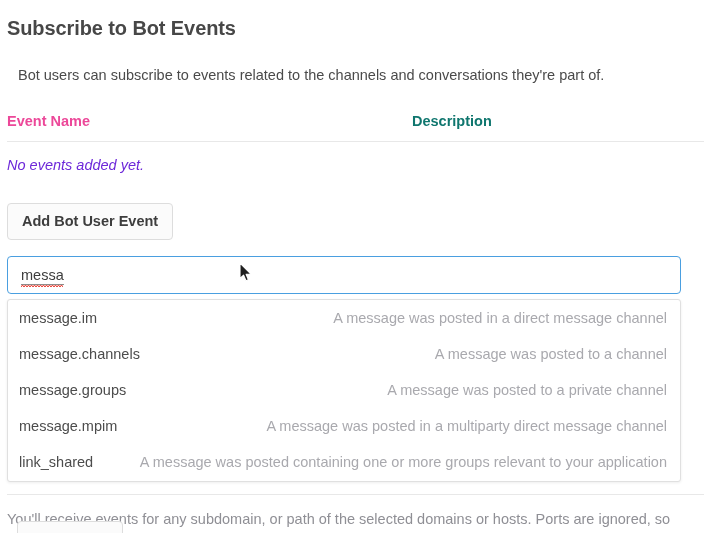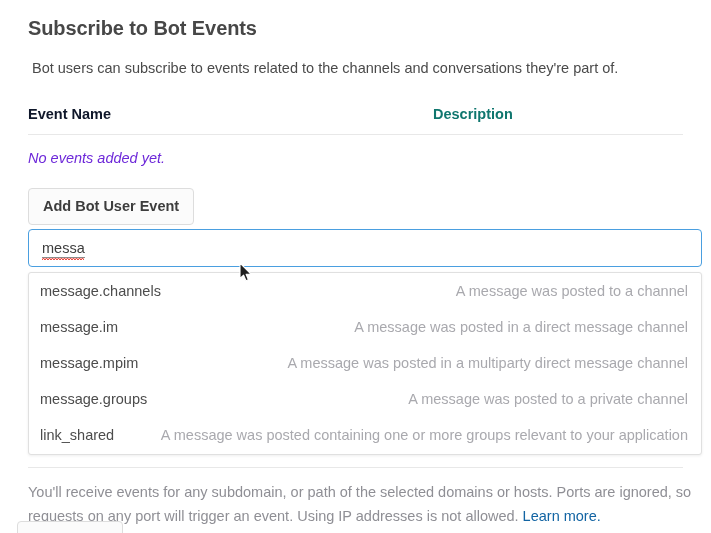--- a/index.html
+++ b/index.html
@@ -13,35 +13,35 @@
     overflow: hidden;
     background: #ffffff;
     font-family: "Liberation Sans", sans-serif;
     -webkit-font-smoothing: antialiased;
   }
   .page {
     position: relative;
     width: 711px;
     height: 533px;
     box-sizing: border-box;
-    padding: 0 28px;
+    padding: 0 7px;
   }
 
   
   .page-title {
     margin: 0;
     padding-top: 14px;
     font-size: 20px;
     line-height: 28px;
     font-weight: bold;
     color: #474747;
     letter-spacing: -0.1px;
   }
   .page-subtitle {
-    margin: 4px;
+    margin: 11px;
     padding-top: 12px;
     font-size: 14.5px;
     line-height: 20px;
     color: #4a4a4a;
   }
 
   
   .events-table {
     margin-top: 28px;
     width: 100%;
@@ -50,57 +50,57 @@
     display: flex;
     align-items: baseline;
     padding-bottom: 12px;
     border-bottom: 1px solid #e8e8e8;
   }
   .col-event-name {
     width: 405px;
     flex: 0 0 405px;
     font-size: 14.5px;
     font-weight: bold;
-    color: #0f172a;
+    color: #ec4899;
   }
   .col-description {
     flex: 1 1 auto;
     font-size: 14.5px;
     font-weight: bold;
     color: #0f766e;
   }
   .empty-row {
     padding-top: 13px;
     font-size: 14.5px;
     line-height: 20px;
     font-style: italic;
     color: #6d28d9;
   }
 
   
   .add-event-button {
     display: inline-block;
-    margin-top: 20px;
+    margin-top: 28px;
     padding: 8px 14px 9px 14px;
     font-family: "Liberation Sans", sans-serif;
     font-size: 14.5px;
     line-height: 18px;
     font-weight: bold;
     color: #3d3d3d;
     background: #fbfbfb;
     border: 1px solid #dddddd;
     border-radius: 4px;
     cursor: pointer;
     outline: none;
   }
 
   
   .combobox-wrap {
     position: relative;
-    margin-top: 4px;
+    margin-top: 16px;
   }
   .combo-input {
     box-sizing: border-box;
     display: block;
     width: 674px;
     height: 38px;
     padding: 0 13px;
     font-family: "Liberation Sans", sans-serif;
     font-size: 14.5px;
     color: #3d3d3d;
@@ -234,37 +234,37 @@
 
     <span class="combo-text">messa</span>
 
     <svg class="spell-squiggle" viewBox="0 0 42 4" preserveAspectRatio="none">
       <path d="M0 3 L1.5 1 L3 3 L4.5 1 L6 3 L7.5 1 L9 3 L10.5 1 L12 3 L13.5 1 L15 3 L16.5 1 L18 3 L19.5 1 L21 3 L22.5 1 L24 3 L25.5 1 L27 3 L28.5 1 L30 3 L31.5 1 L33 3 L34.5 1 L36 3 L37.5 1 L39 3 L40.5 1 L42 3" fill="none" stroke="#e8372c" stroke-width="1"></path>
     </svg>
 
     <div class="dropdown">
 
       <div class="dropdown-item">
+        <span class="dd-name">message.im</span>
+        <span class="dd-desc">A message was posted in a direct message channel</span>
+      </div>
+
+      <div class="dropdown-item">
         <span class="dd-name">message.channels</span>
         <span class="dd-desc">A message was posted to a channel</span>
       </div>
 
       <div class="dropdown-item">
-        <span class="dd-name">message.im</span>
-        <span class="dd-desc">A message was posted in a direct message channel</span>
+        <span class="dd-name">message.groups</span>
+        <span class="dd-desc">A message was posted to a private channel</span>
       </div>
 
       <div class="dropdown-item">
         <span class="dd-name">message.mpim</span>
         <span class="dd-desc">A message was posted in a multiparty direct message channel</span>
-      </div>
-
-      <div class="dropdown-item">
-        <span class="dd-name">message.groups</span>
-        <span class="dd-desc">A message was posted to a private channel</span>
       </div>
 
       <div class="dropdown-item">
         <span class="dd-name">link_shared</span>
         <span class="dd-desc">A message was posted containing one or more groups relevant to your application</span>
       </div>
 
     </div>
   </div>
 

